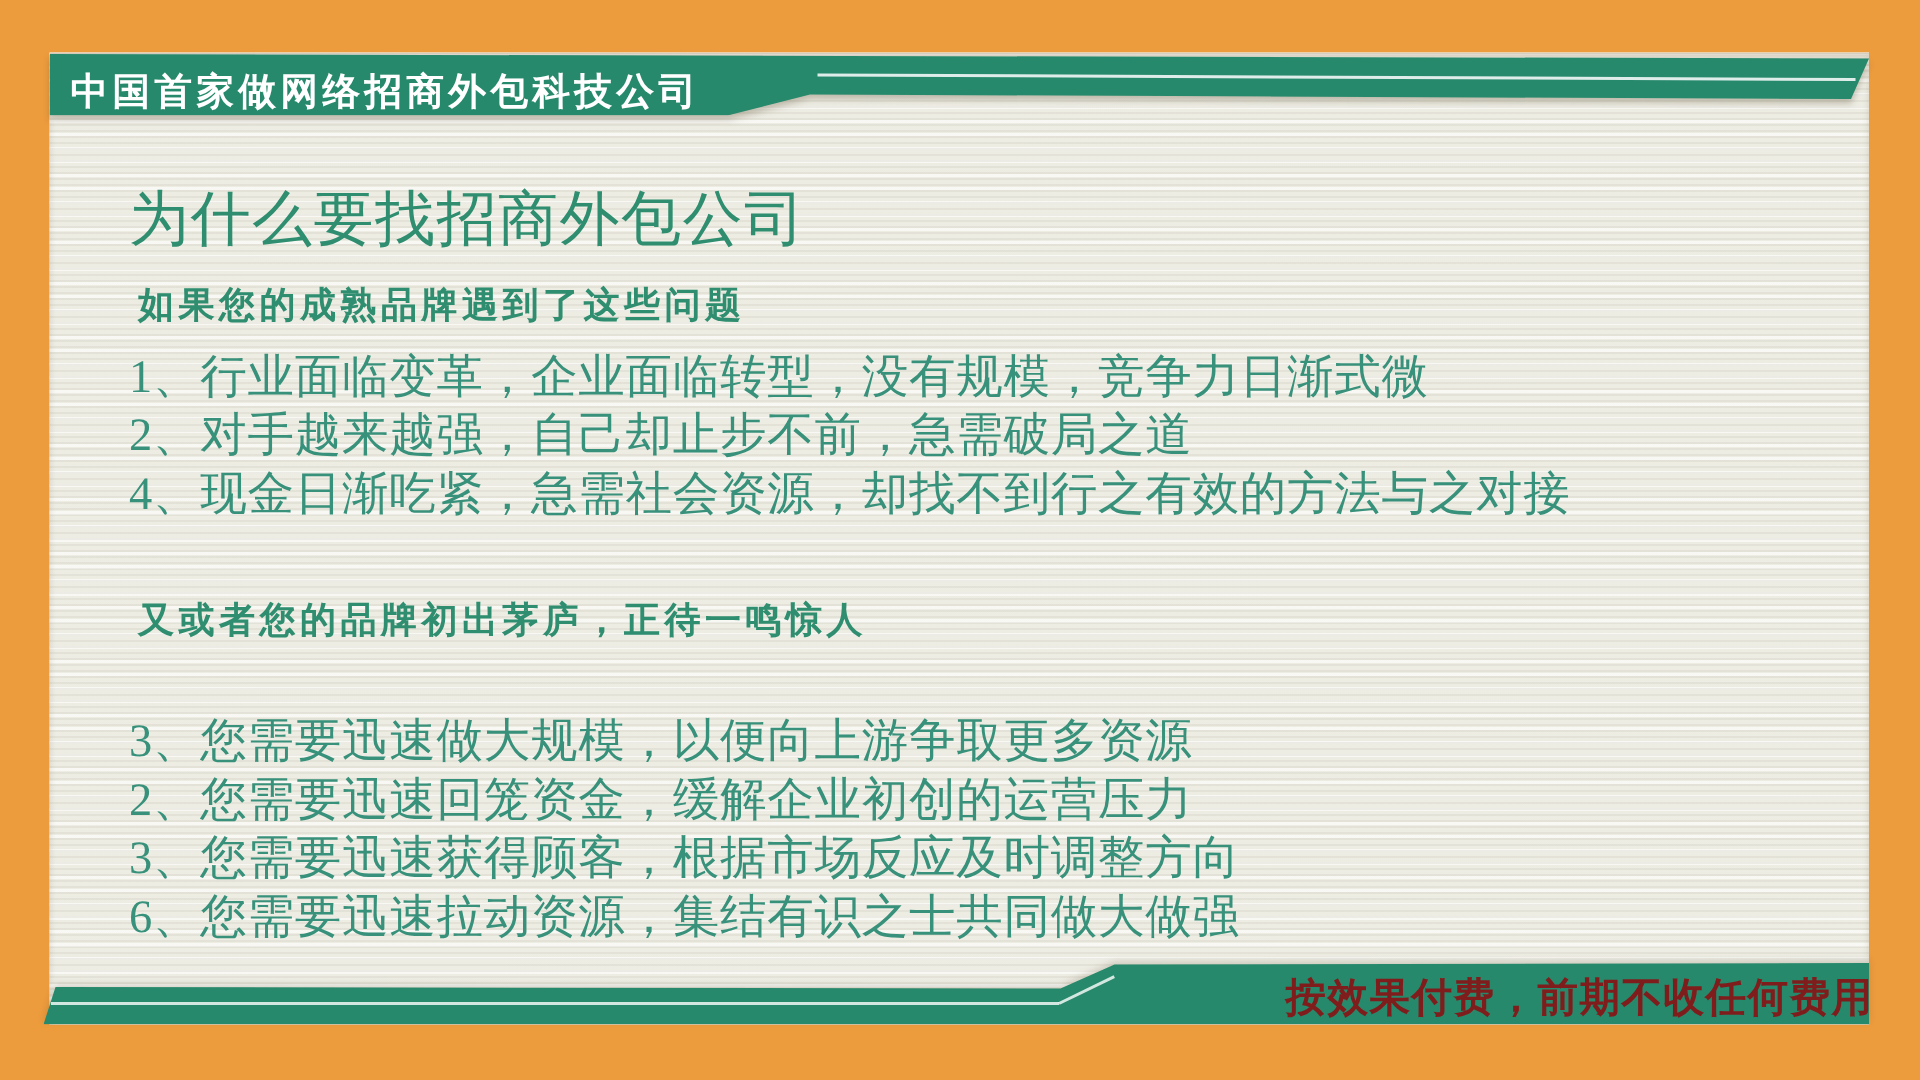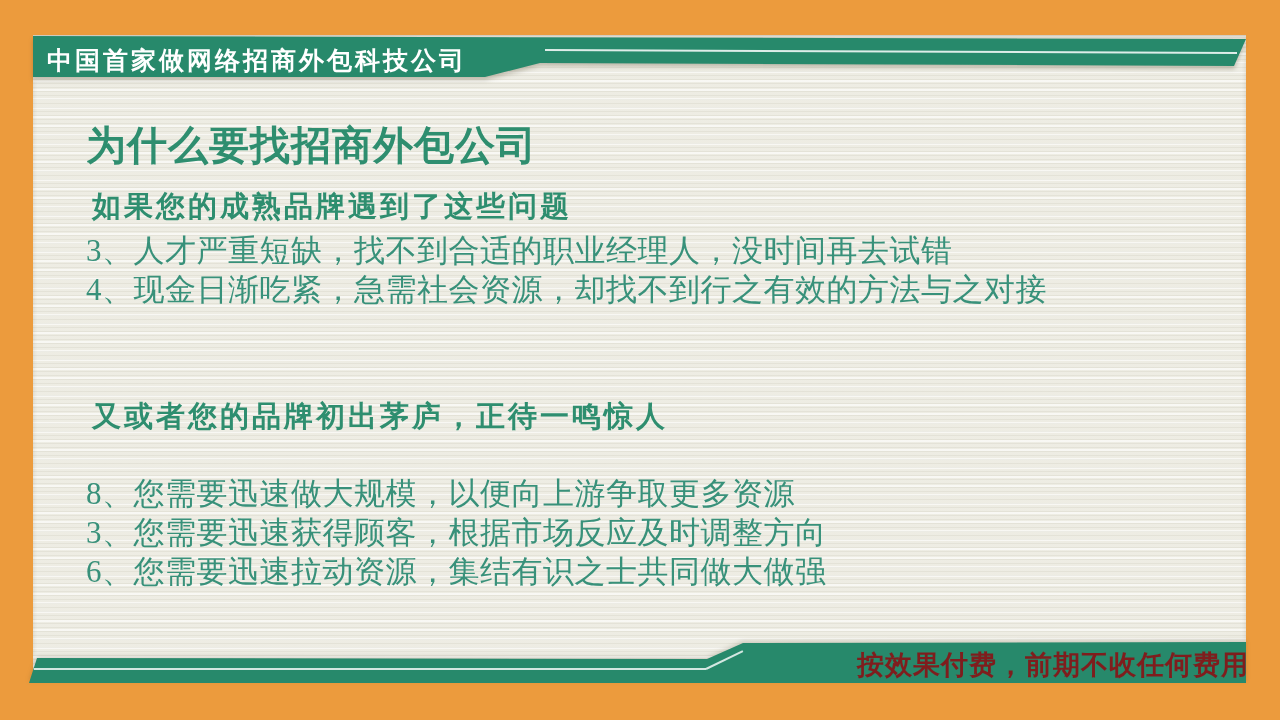--- a/index.html
+++ b/index.html
@@ -54,25 +54,25 @@
     background:rgba(255,255,255,0.80);
     transform:rotate(-26deg);transform-origin:left center;
   }
   .bottom-banner-text{
     position:absolute;right:47px;top:647px;
     color:#7f1d1d;font-size:27px;font-weight:bold;letter-spacing:1px;white-space:nowrap;
   }
   
   .slide-title{
     position:absolute;left:86px;top:118px;margin:0;
-    font-size:40px;font-weight:bold;color:#2E8E6F;letter-spacing:1px;white-space:nowrap;
+    font-size:40px;font-weight:normal;color:#2E8E6F;letter-spacing:1px;white-space:nowrap;
   }
   .section-heading{
     position:absolute;margin:0;
-    font-size:29px;font-weight:bold;color:#2E8E6F;letter-spacing:3px;white-space:nowrap;
+    font-size:24px;font-weight:bold;color:#2E8E6F;letter-spacing:3px;white-space:nowrap;
   }
   .heading-1{left:92px;top:187px;}
   .heading-2{left:92px;top:397px;}
   .problem-list{
     position:absolute;
     font-family:"Liberation Serif","DejaVu Serif",serif;
     color:#38917A;font-size:31px;line-height:39px;letter-spacing:0.5px;white-space:nowrap;
   }
   .list-1{left:86px;top:231px;}
   .list-2{left:86px;top:474px;}
@@ -88,27 +88,29 @@
   <div class="top-banner-wrap">
     <div class="top-banner"></div>
   </div>
   <div class="top-banner-line"></div>
   <div class="top-banner-text">中国首家做网络招商外包科技公司</div>
 
   <h1 class="slide-title">为什么要找招商外包公司</h1>
 
   <h2 class="section-heading heading-1">如果您的成熟品牌遇到了这些问题</h2>
   <div class="problem-list list-1">
-    <div class="list-item">3、人才严重短缺，找不到合适的职业经理人，没时间再去试错</div>
+    <div class="list-item">1、行业面临变革，企业面临转型，没有规模，竞争力日渐式微</div>
+    <div class="list-item">2、对手越来越强，自己却止步不前，急需破局之道</div>
     <div class="list-item">4、现金日渐吃紧，急需社会资源，却找不到行之有效的方法与之对接</div>
   </div>
 
   <h2 class="section-heading heading-2">又或者您的品牌初出茅庐，正待一鸣惊人</h2>
   <div class="problem-list list-2">
-    <div class="list-item">8、您需要迅速做大规模，以便向上游争取更多资源</div>
+    <div class="list-item">3、您需要迅速做大规模，以便向上游争取更多资源</div>
+    <div class="list-item">2、您需要迅速回笼资金，缓解企业初创的运营压力</div>
     <div class="list-item">3、您需要迅速获得顾客，根据市场反应及时调整方向</div>
     <div class="list-item">6、您需要迅速拉动资源，集结有识之士共同做大做强</div>
   </div>
 
   <div class="bottom-banner-wrap">
     <div class="bottom-banner"></div>
   </div>
   <div class="bottom-banner-line"></div>
   <div class="bottom-banner-line-diag"></div>
   <div class="bottom-banner-text">按效果付费，前期不收任何费用</div>

